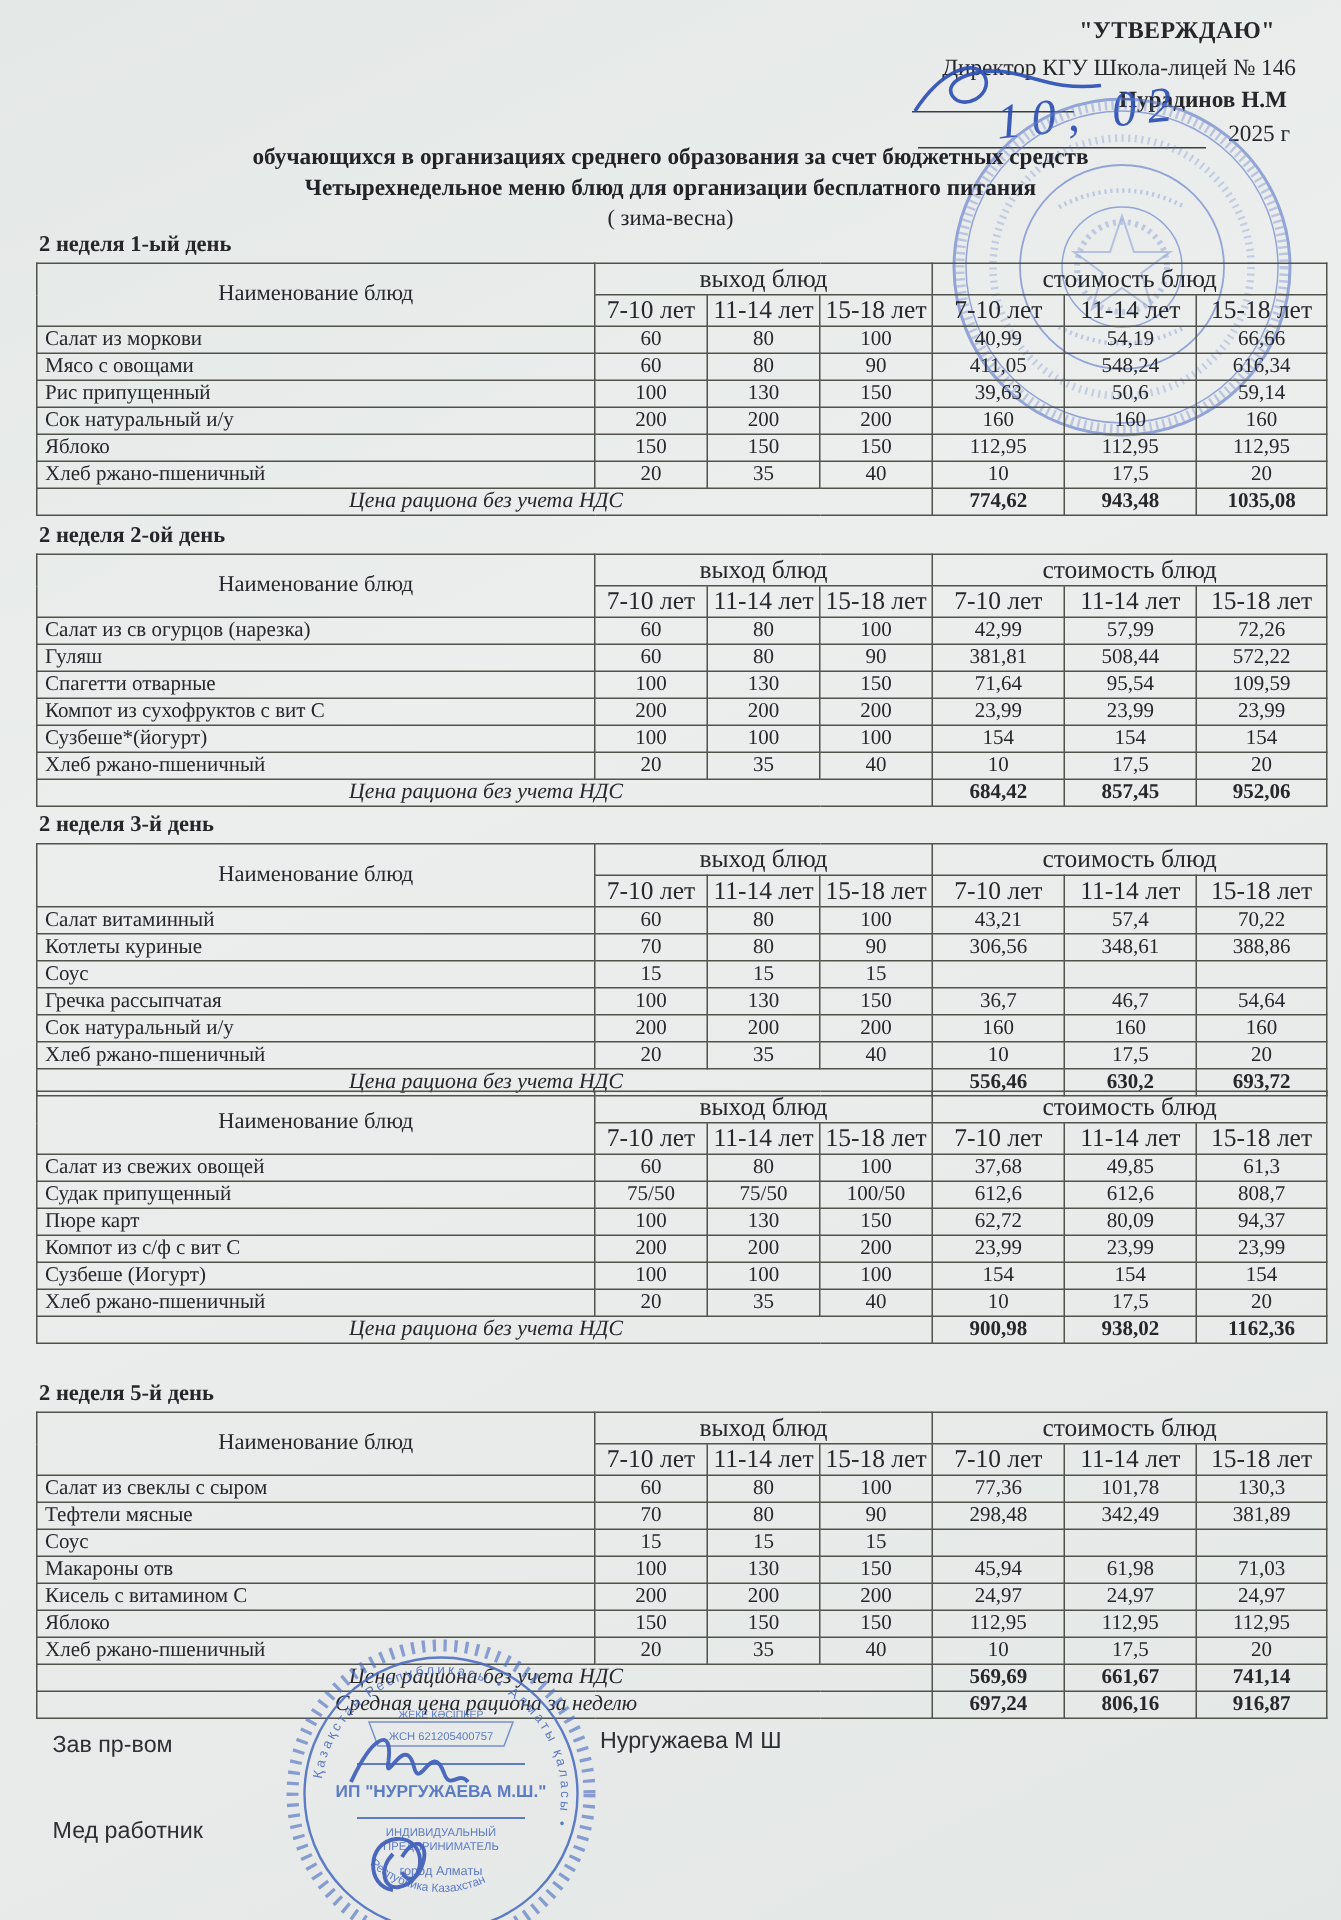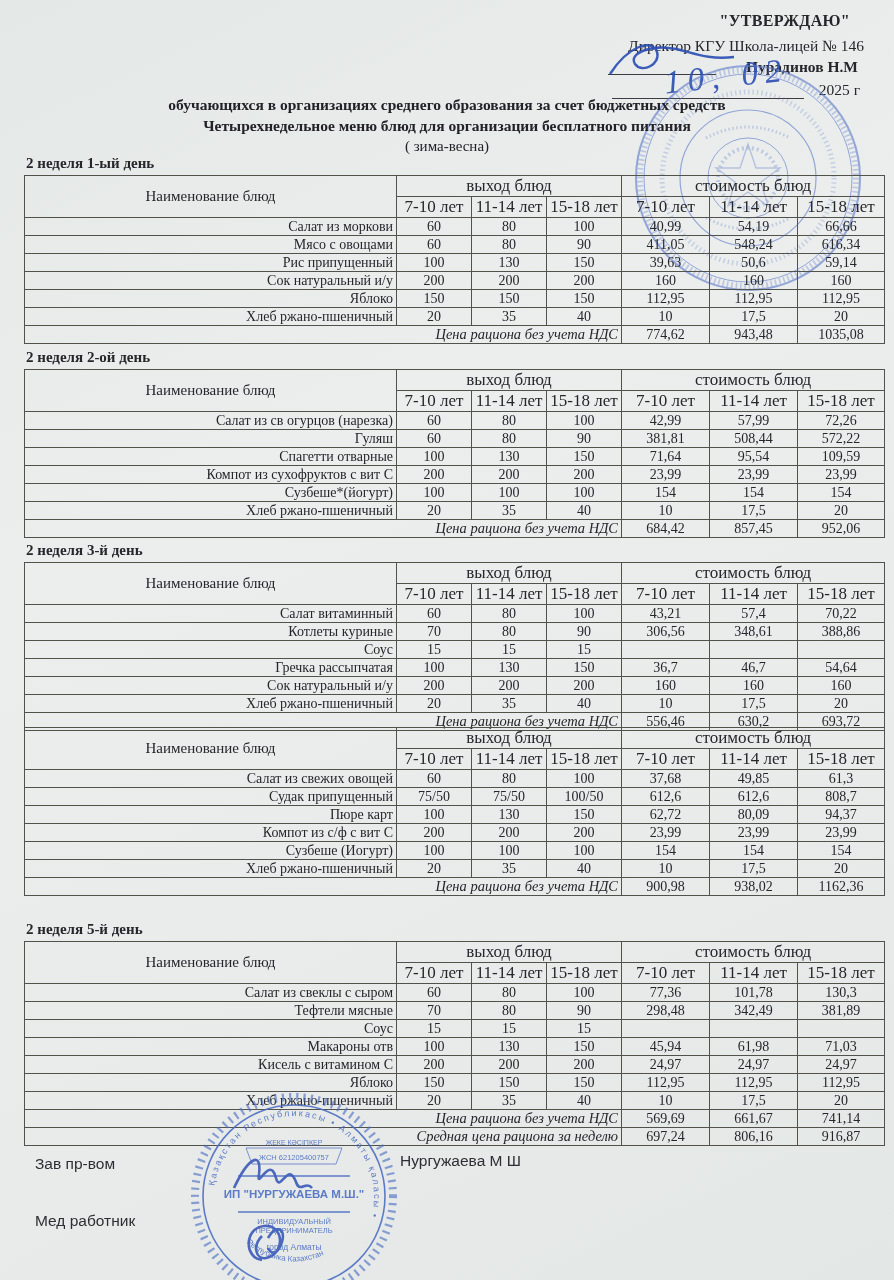--- a/index.html
+++ b/index.html
@@ -20,24 +20,24 @@
   .title{position:absolute;top:94px;left:0;width:100%;text-align:center;font-weight:bold;
          font-size:15.5px;line-height:21px;color:#222228;}
   .title .sub{font-weight:normal;font-size:15px;}
   
   .section{position:absolute;left:24px;width:861px;}
   .day-title{font-weight:bold;font-size:15px;margin:0 0 3px 2px;}
   table{border-collapse:collapse;table-layout:fixed;width:860px;font-size:14px;border:1.6px solid #45453f;}
   th,td{border:1px solid #52524c;height:17px;padding:0 3px;overflow:hidden;white-space:nowrap;}
   thead th{font-weight:normal;text-align:center;font-size:17px;}
   th.name-h{font-size:15px;}
-  td.dish{text-align:right;padding-left:5px;}
+  td.dish{text-align:left;padding-left:5px;}
   td.num{text-align:center;}
-  td.foot-label{font-style:italic;text-align:right;padding-left:5px;font-size:14.5px;}
-  td.total{font-weight:normal;}
+  td.foot-label{font-style:italic;text-align:center;padding-left:5px;font-size:14.5px;}
+  td.total{font-weight:bold;}
   
   .signoff{position:absolute;font-family:"Liberation Sans","DejaVu Sans",sans-serif;
            font-size:15.5px;color:#2e2e34;}
   
   .stamp{position:absolute;pointer-events:none;}
   .stamp text{font-family:"Liberation Sans","DejaVu Sans",sans-serif;fill:#4a6cc2;}
 </style>
 </head>
 <body>
 

